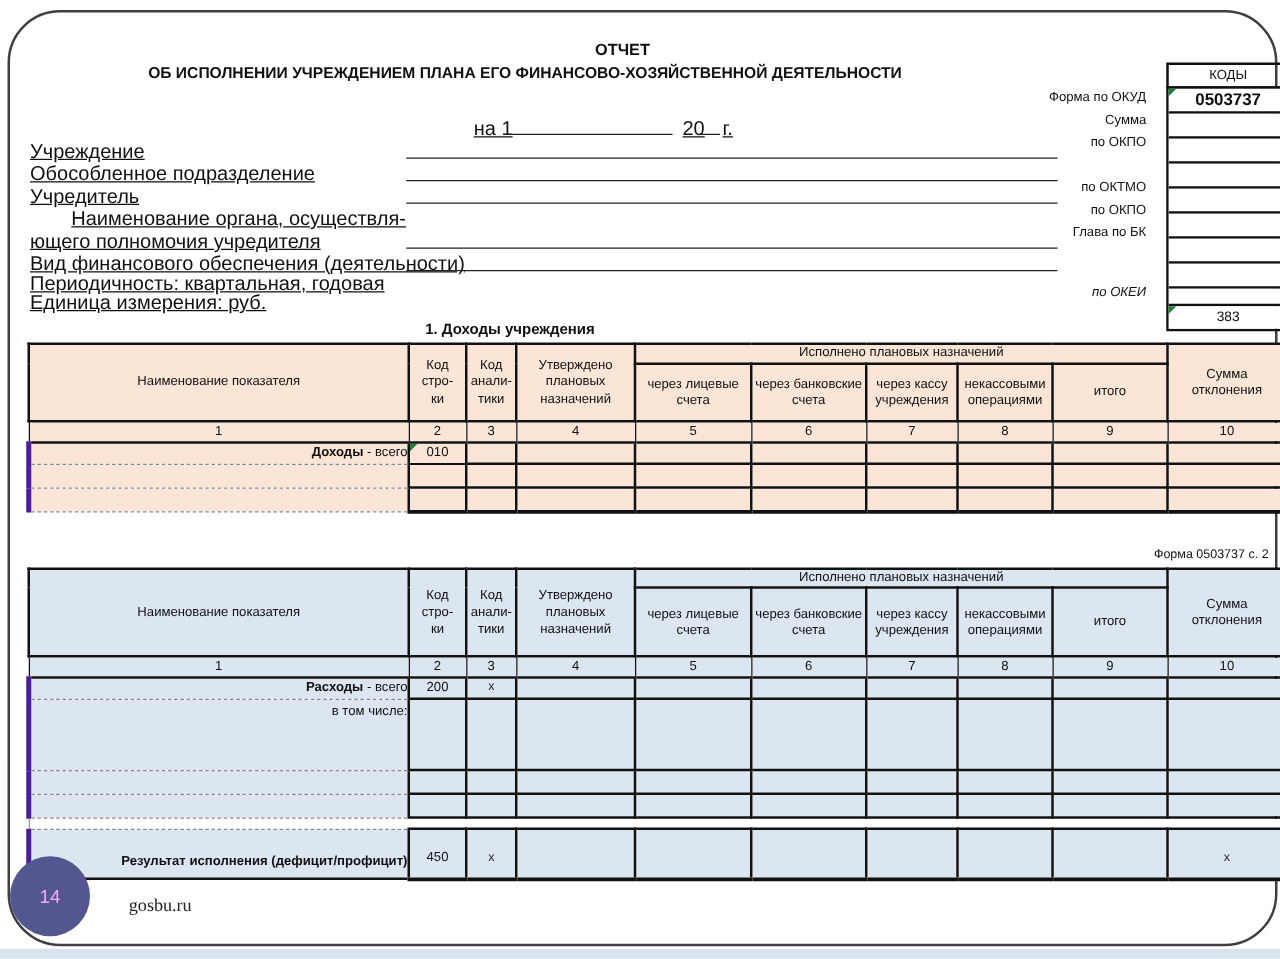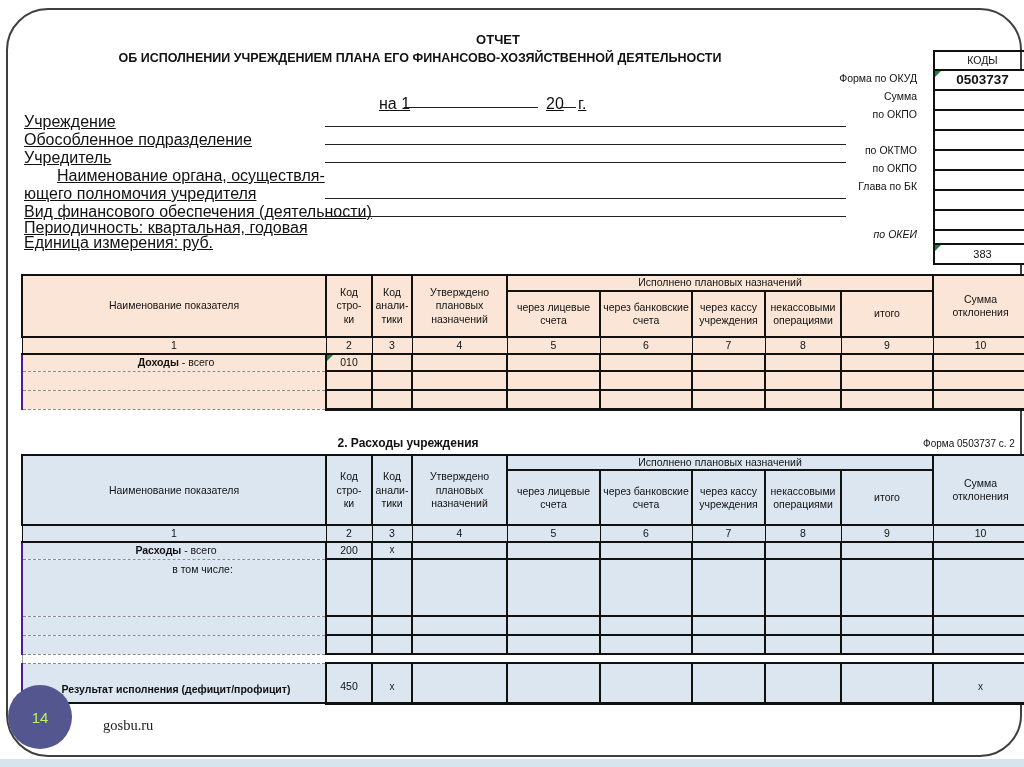--- a/index.html
+++ b/index.html
@@ -58,44 +58,44 @@
 
   table.form{position:absolute;left:13px;width:1007px;border-collapse:collapse;table-layout:fixed;}
   .t1{top:264px;} .t2{top:444px;}
   .t1 th,.t1 td{background:#fbe5d6;}
   .t2 th,.t2 td{background:#dce6f1;}
   th{font-weight:normal;}
   th,td{border:2px solid #111;padding:0;font-size:10.5px;text-align:center;
     vertical-align:middle;line-height:1.25;overflow:hidden;}
   th.pre{white-space:pre-line;}
   tr.num td{border-left-width:1px;border-right-width:1px;height:15px;}
-  td.c1{border-left:2px solid #4c1d95;border-right:2px solid #111;
+  td.c1{border-left:4px solid #4c1d95;border-right:2px solid #111;
     border-bottom:1px dashed #8a8a8a;border-top:none;
-    text-align:center;padding-left:4px;}
+    text-align:right;padding-left:4px;}
   tr.gh{height:16px;} .t2 tr.gh{height:15px;}
   tr.sh{height:46px;} .t2 tr.sh{height:55px;}
   tr.rA{height:17px;} tr.rB{height:19px;}
   tr.vt{height:57px;}
   td.vtop{vertical-align:top;padding-top:3px;padding-left:57px;}
   tr.lastpeach td{border-bottom:3px solid #111;}
   tr.lastpeach td.c1{border-bottom:1px dashed #8a8a8a;}
   tr.sep td{border-bottom:2px solid #111;}
   tr.sep td.c1{border-bottom:1px dashed #8a8a8a;}
   tr.gap{height:9px;}
   tr.gap td{background:#fff;border:none;}
   tr.gap td.g1{border-left:1px solid #9a9a9a;border-bottom:1px dashed #8a8a8a;}
   tr.res{height:40px;}
   tr.res td{border-top:2px solid #111;border-bottom:3px solid #111;padding-top:8px;}
   tr.res td.c1{border-top:none;border-bottom:2px solid #111;font-weight:bold;
     padding-top:14px;vertical-align:middle;}
   .bcell{position:relative;}
   .xval{font-size:10px;color:#222;}
 
   .circle{position:absolute;left:8px;top:685px;width:64px;height:64px;border-radius:50%;
-    background:#53568f;color:#bef264;font-size:15px;display:flex;
+    background:#53568f;color:#f0abfc;font-size:15px;display:flex;
     align-items:center;justify-content:center;}
   .site{position:absolute;left:95px;top:707px;font-family:"Liberation Serif","DejaVu Serif",serif;
     font-size:14.5px;color:#222;}
 </style>
 </head>
 <body>
 
 <div class="strip"></div>
 
 <div class="slide">
@@ -139,20 +139,21 @@
     <div class="crow"><span></span></div>
     <div class="crow"></div>
     <div class="crow"><span></span></div>
     <div class="crow"><span></span></div>
     <div class="crow"><span></span></div>
     <div class="crow"></div>
     <div class="crow thin"></div>
     <div class="crow"><span class="marker"></span><span>383</span></div>
   </div>
 
+  <div class="abs sec-title s1">1. Доходы учреждения</div>
 
   <table class="form t1">
     <colgroup>
       <col style="width:304px">
         <col style="width:46px">
         <col style="width:40px">
         <col style="width:95px">
       <col style="width:93px">
         <col style="width:92px">
         <col style="width:73px">
@@ -227,21 +228,20 @@
           <td></td>
           <td></td>
           <td></td>
           <td></td>
           <td></td>
           <td></td>
     </tr>
   </tbody>
     </table>
 
-  <div class="abs sec-title s2">2. Расходы учреждения</div>
   <div class="abs form-note">Форма 0503737 с. 2</div>
 
   <table class="form t2">
     <colgroup>
       <col style="width:304px">
         <col style="width:46px">
         <col style="width:40px">
         <col style="width:95px">
       <col style="width:93px">
         <col style="width:92px">

